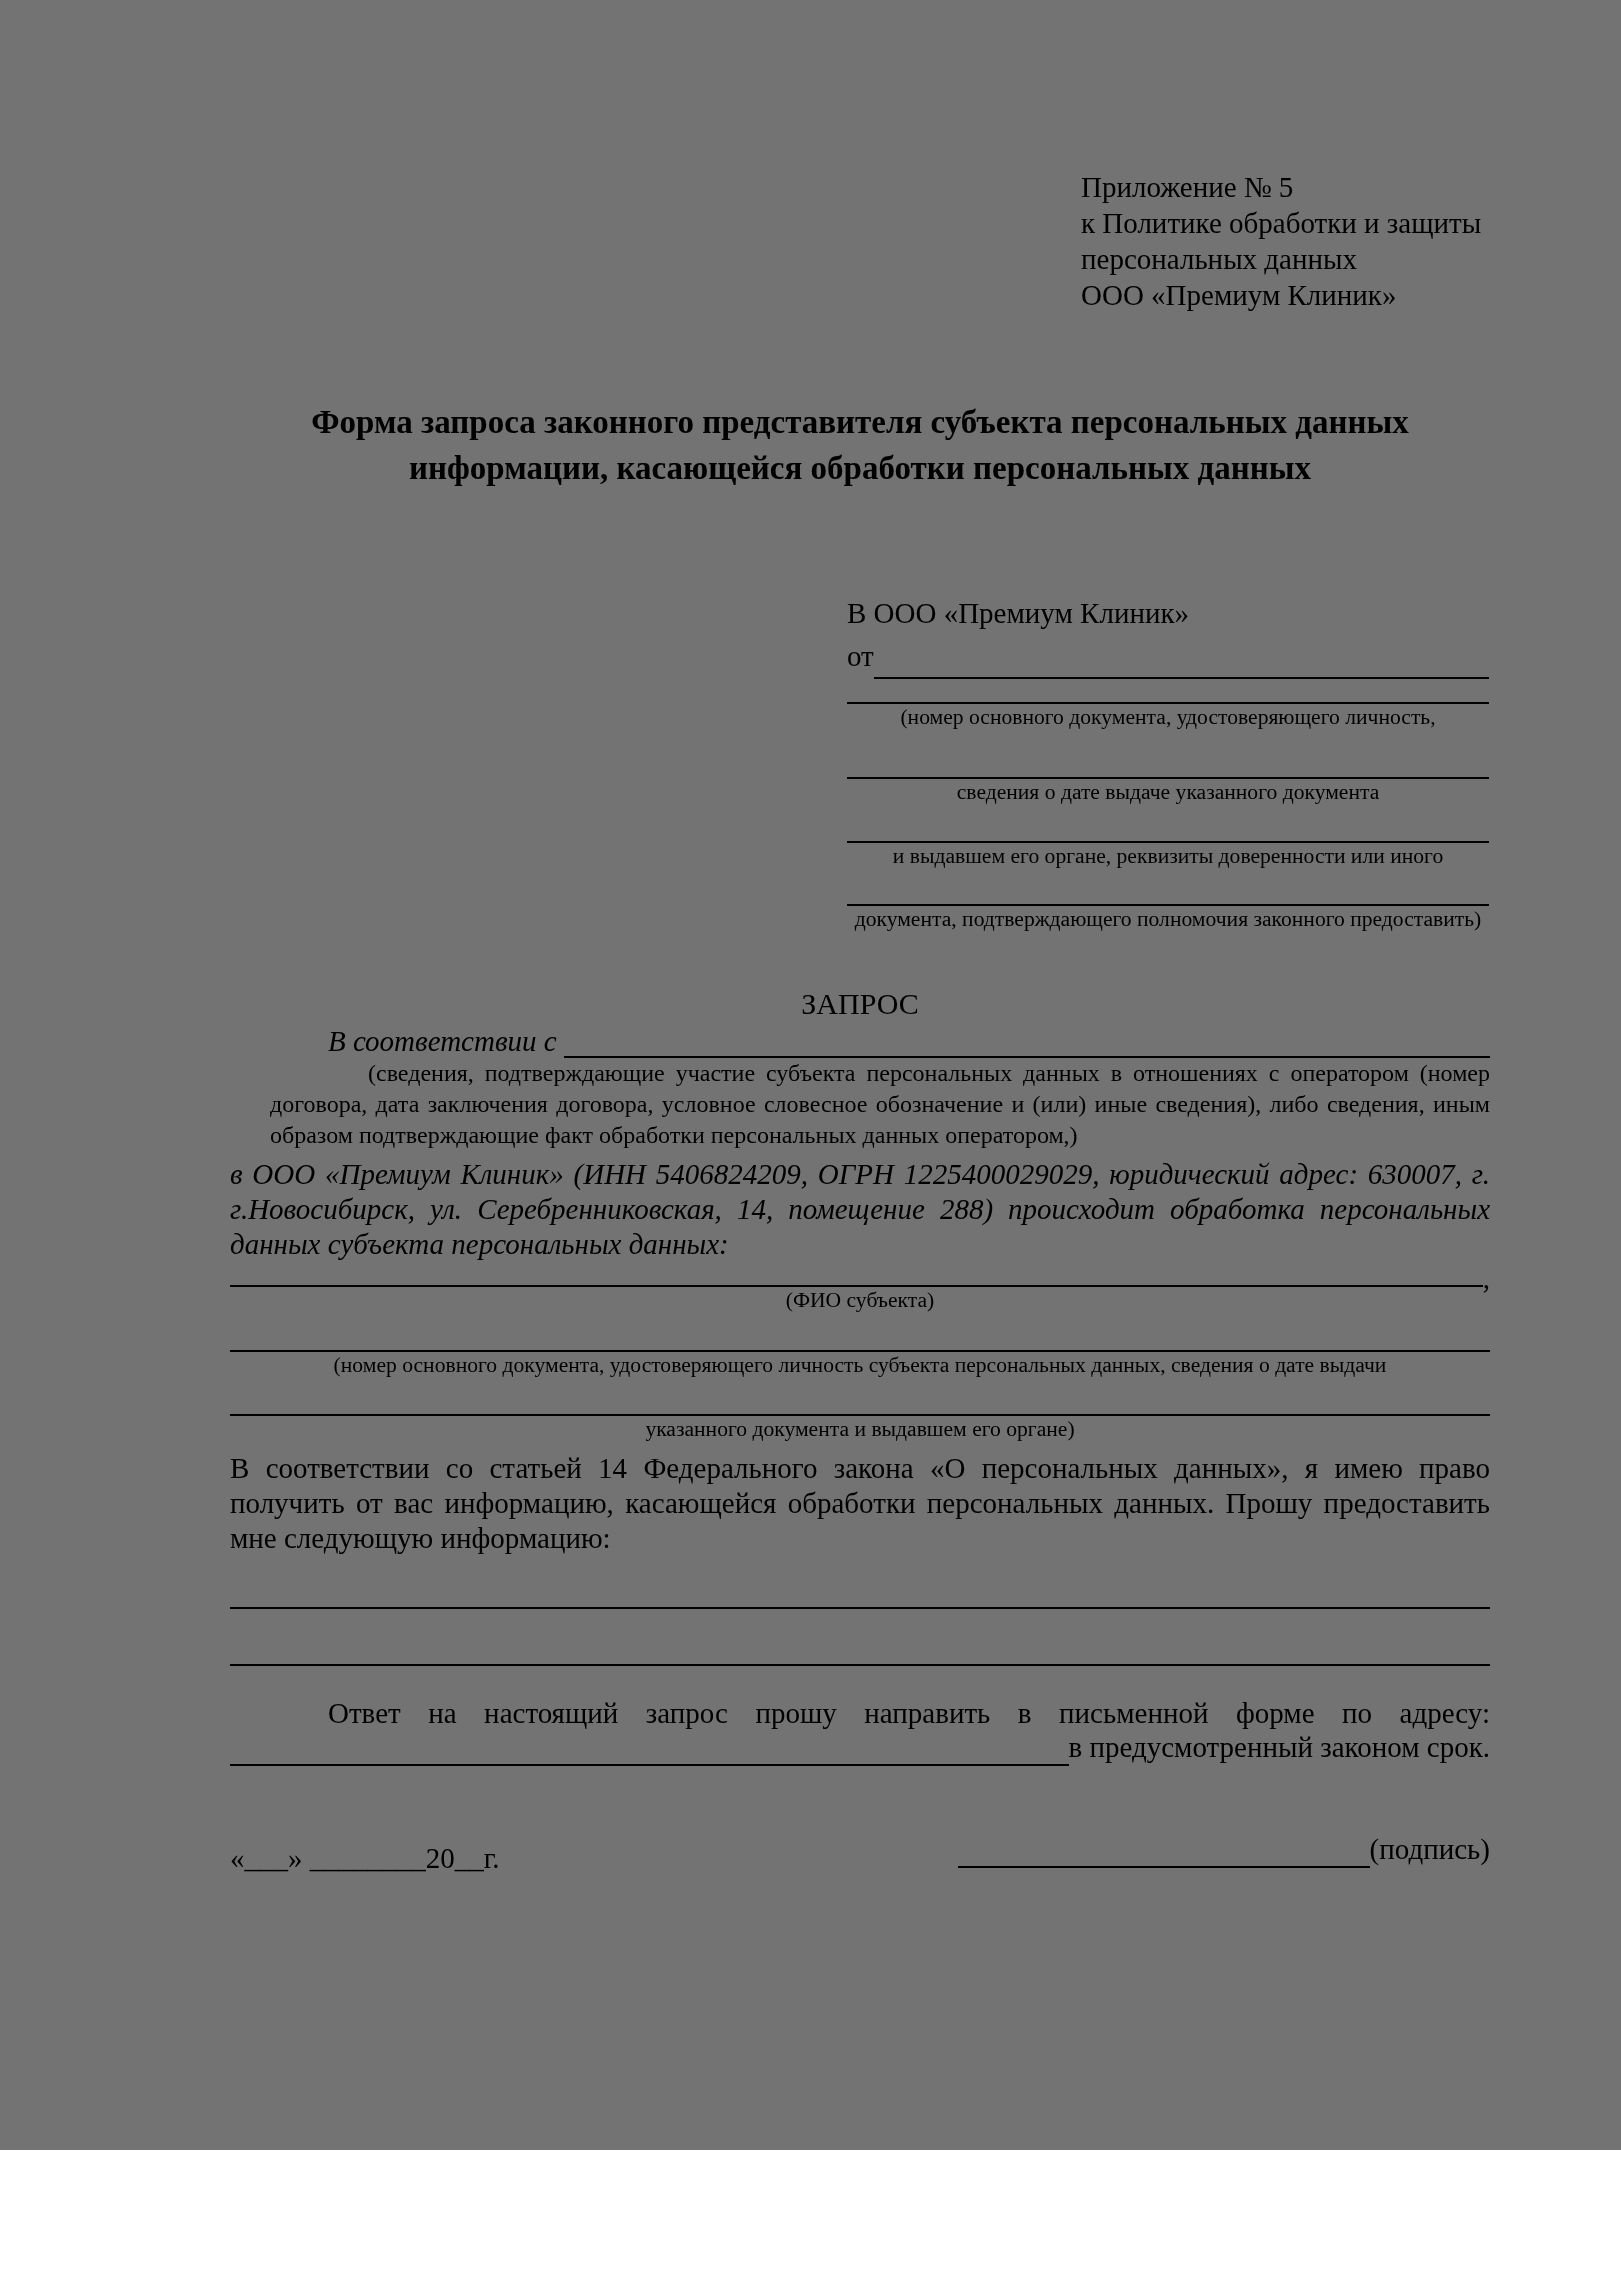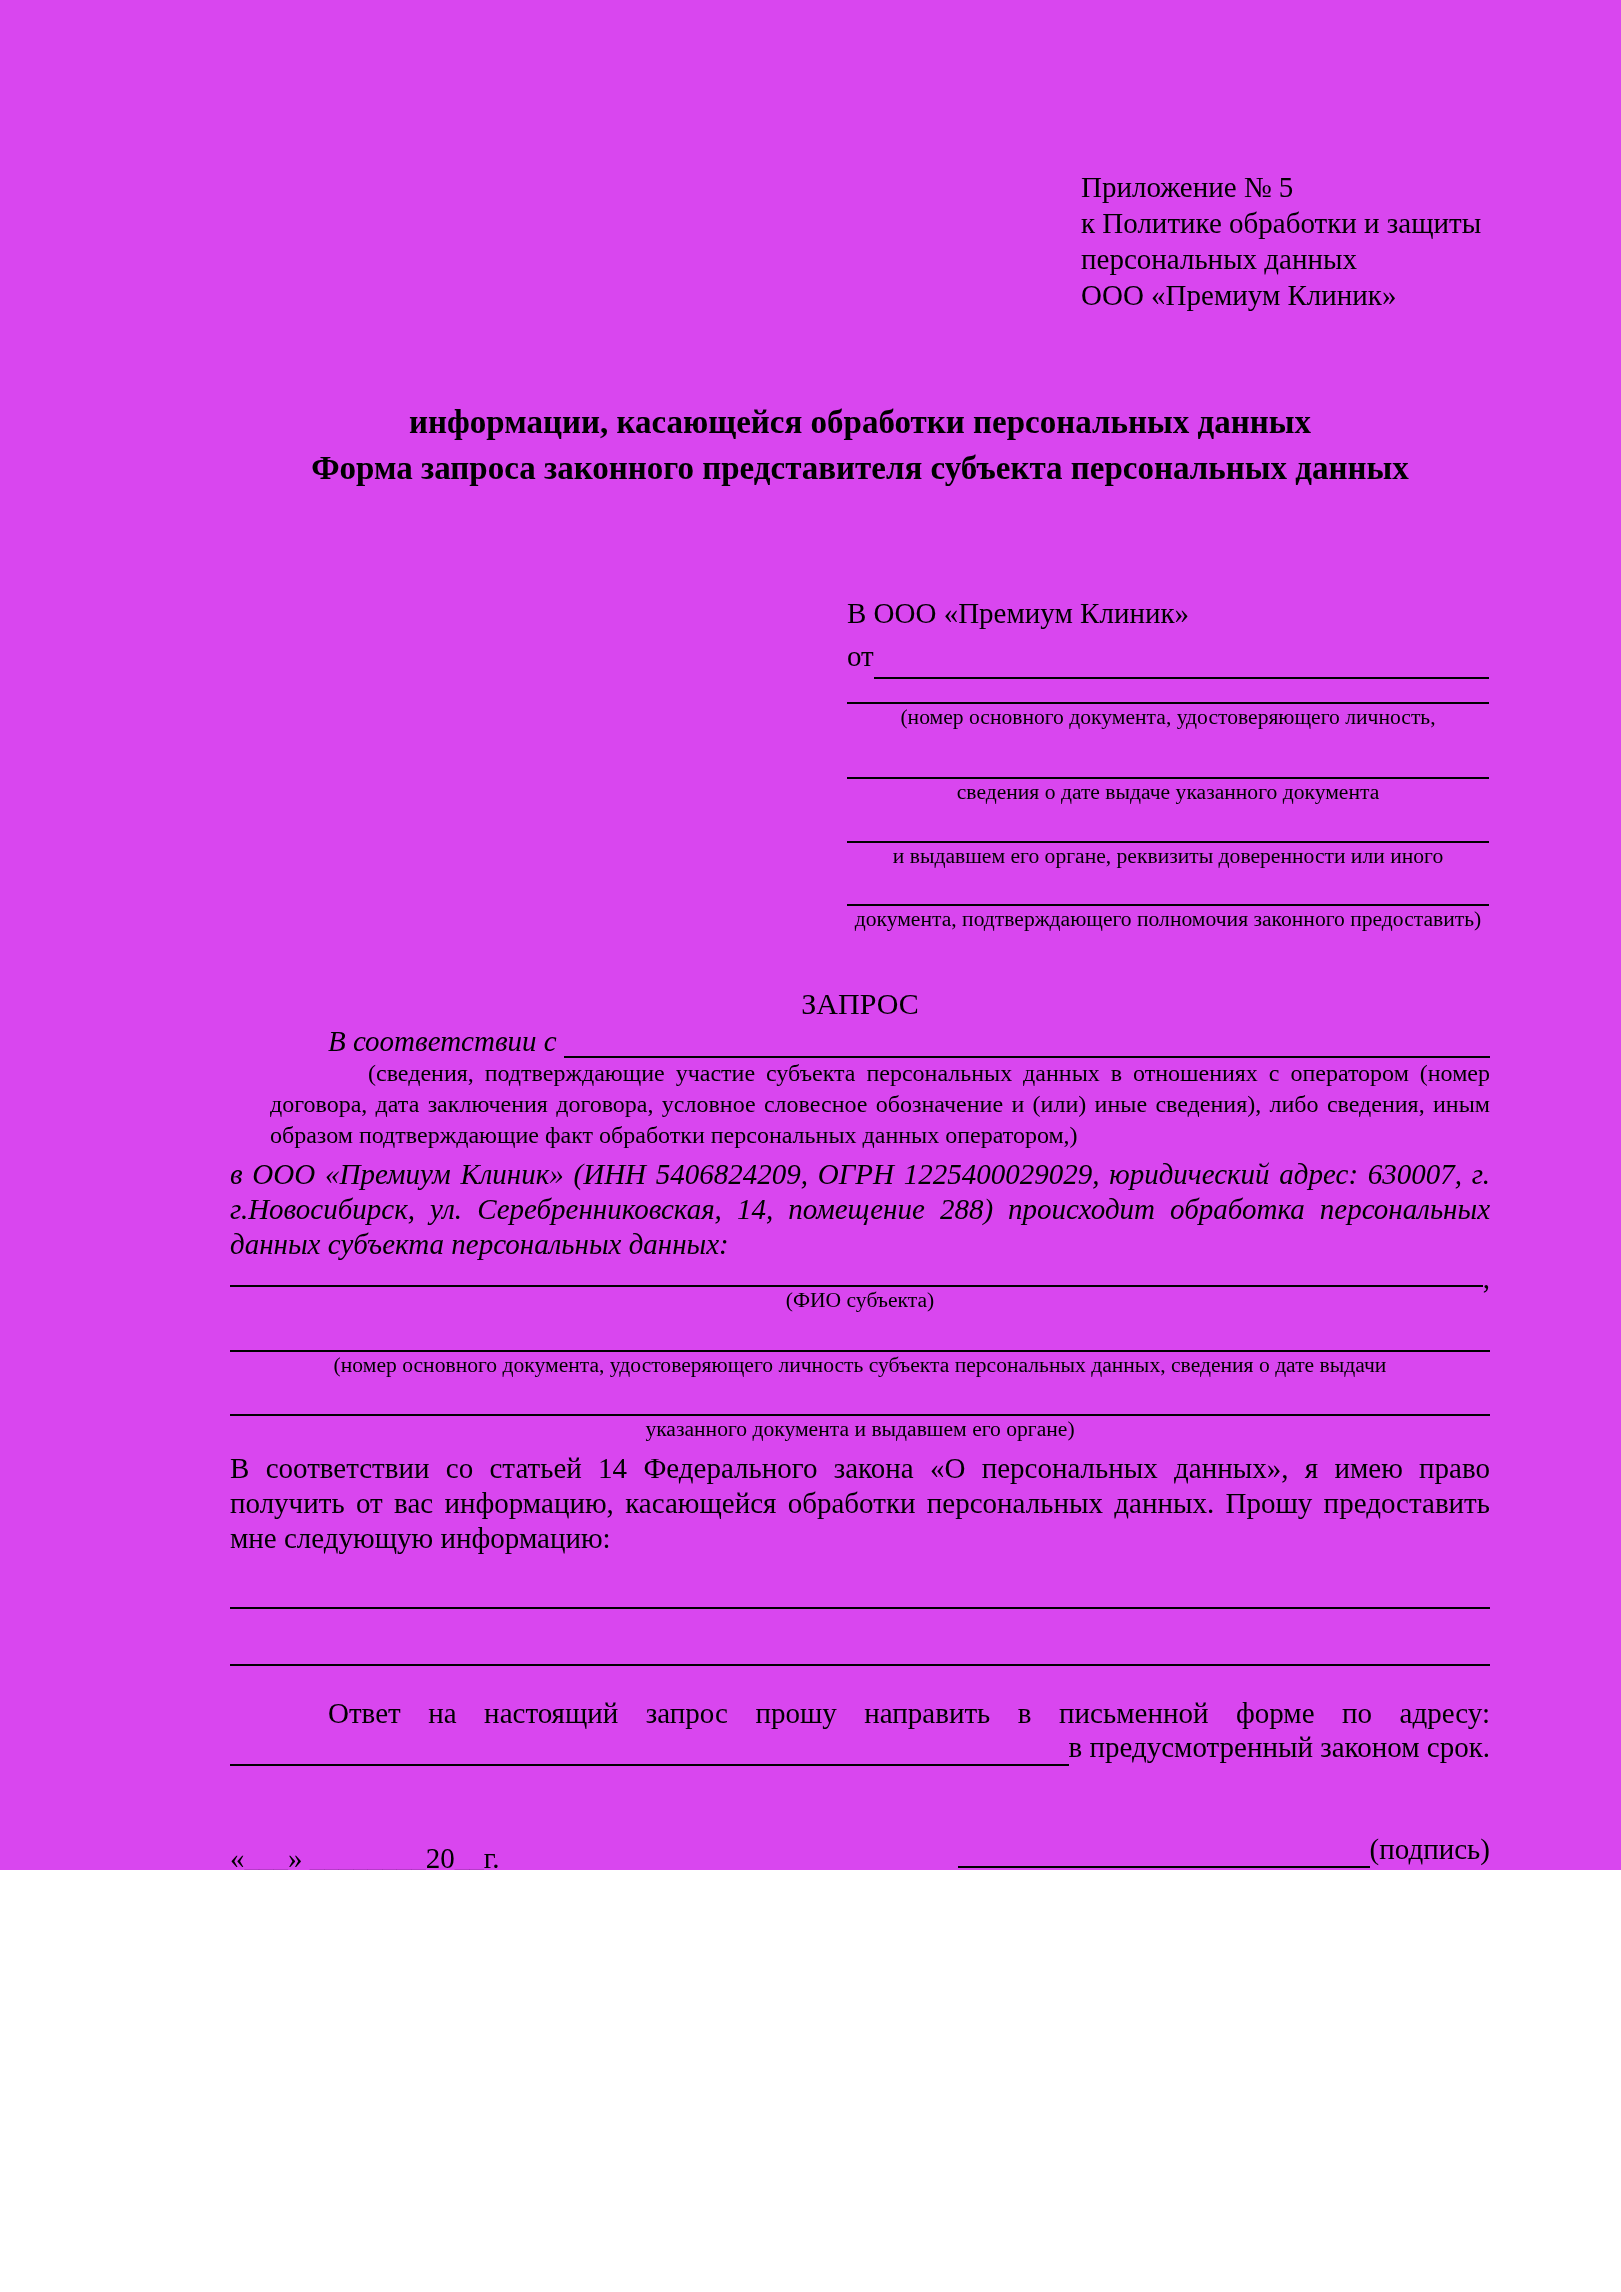--- a/index.html
+++ b/index.html
@@ -2,22 +2,22 @@
 <html lang="ru"><head>
 <meta charset="utf-8">
 <style>
   * { margin: 0; padding: 0; box-sizing: border-box; }
   html, body { background: #ffffff; }
   body { font-family: "Liberation Serif", "DejaVu Serif", serif; color: #000; }
 
   .page {
     position: relative;
     width: 1621px;
-    height: 1870px;
-    background: #d946ef;
+    height: 2150px;
+    background: #737373;
     overflow: hidden;
   }
   .content {
     padding: 0 131px 0 230px; 
   }
 
   
   .appendix {
     margin-top: 169px;
     margin-left: 851px;
@@ -154,22 +154,22 @@
   <div class="content">
 
     <div class="appendix">
       <div>Приложение № 5</div>
       <div>к Политике обработки и защиты</div>
       <div>персональных данных</div>
       <div>ООО «Премиум Клиник»</div>
     </div>
 
     <div class="doc-title">
+      <div>Форма запроса законного представителя субъекта персональных данных</div>
       <div>информации, касающейся обработки персональных данных</div>
-      <div>Форма запроса законного представителя субъекта персональных данных</div>
     </div>
 
     <div class="addressee">
       <div>В ООО «Премиум Клиник»</div>
       <div class="from-row">
         <span class="flabel">от</span>
         <span class="fill"></span>
       </div>
 
       <div class="wl wl-1"></div>

